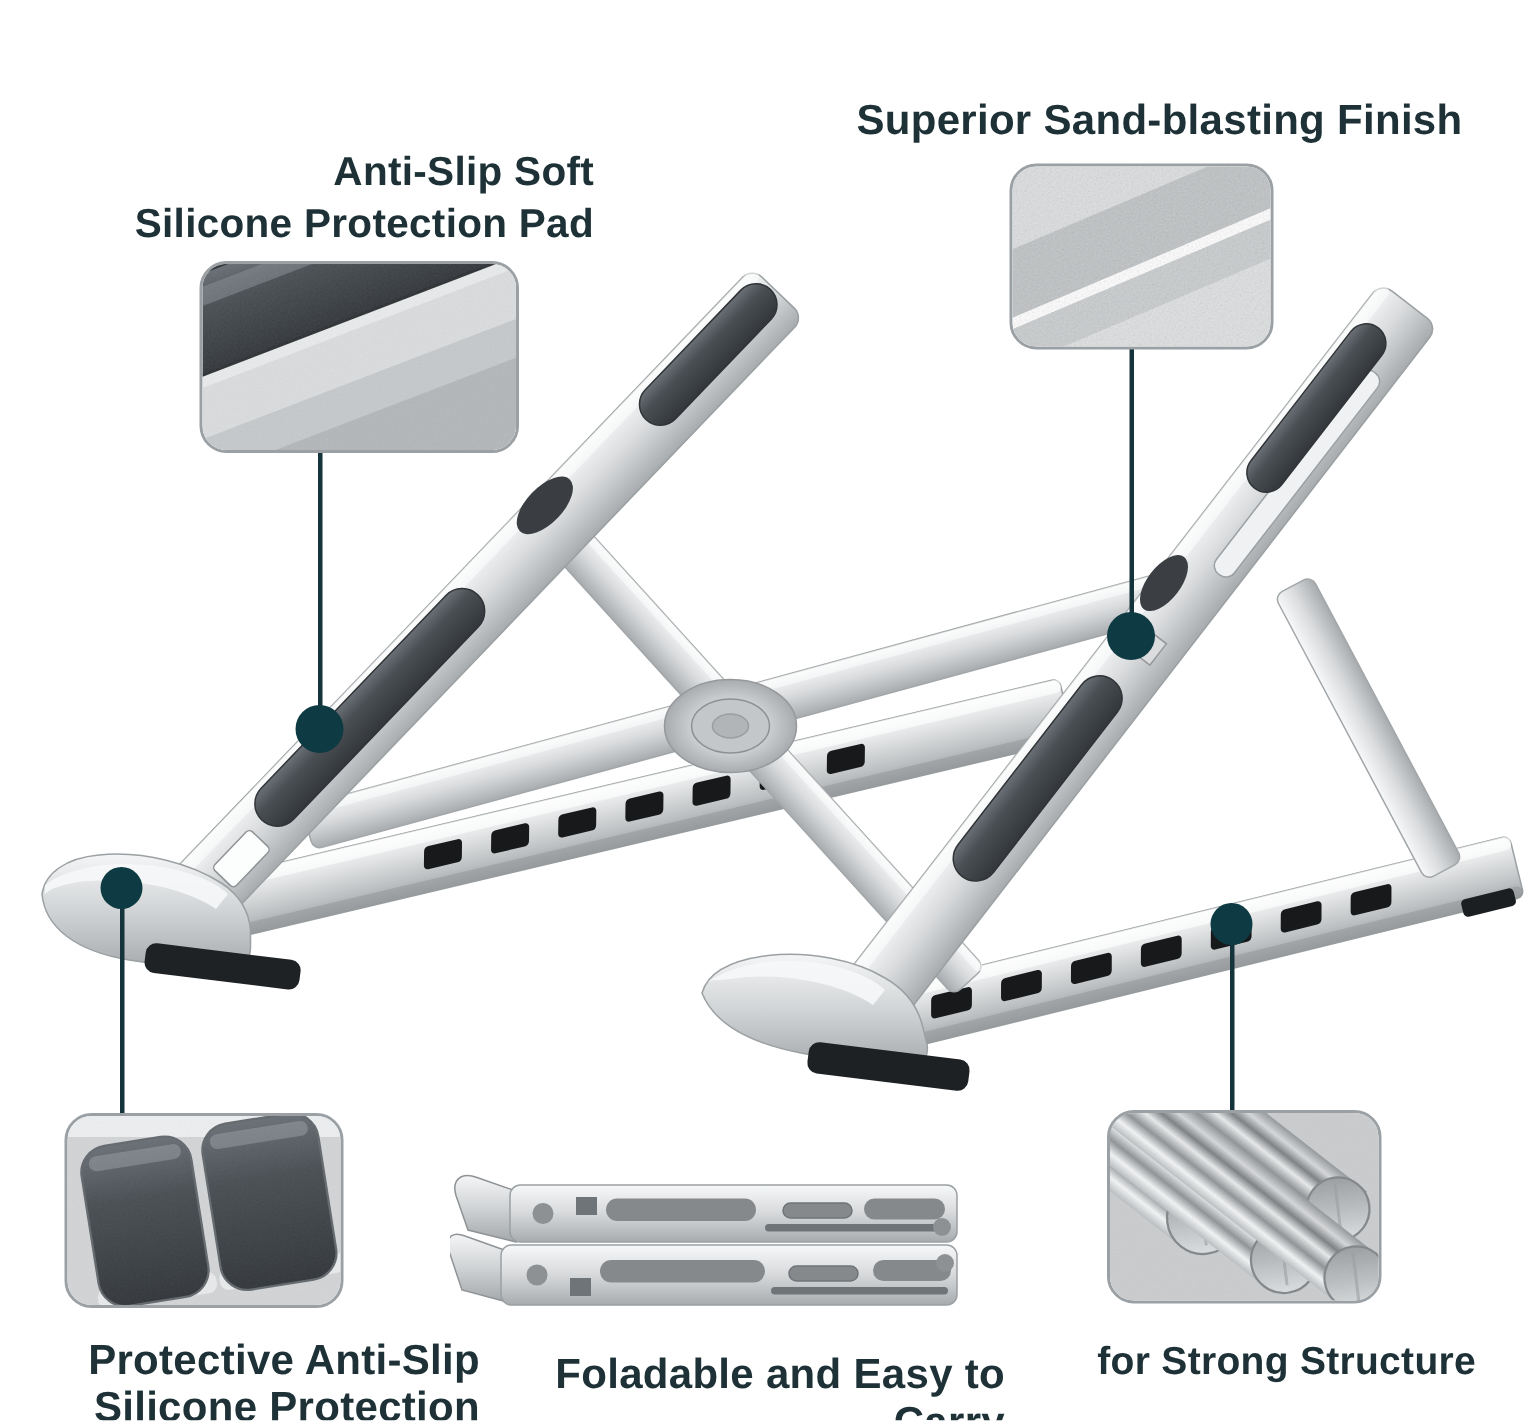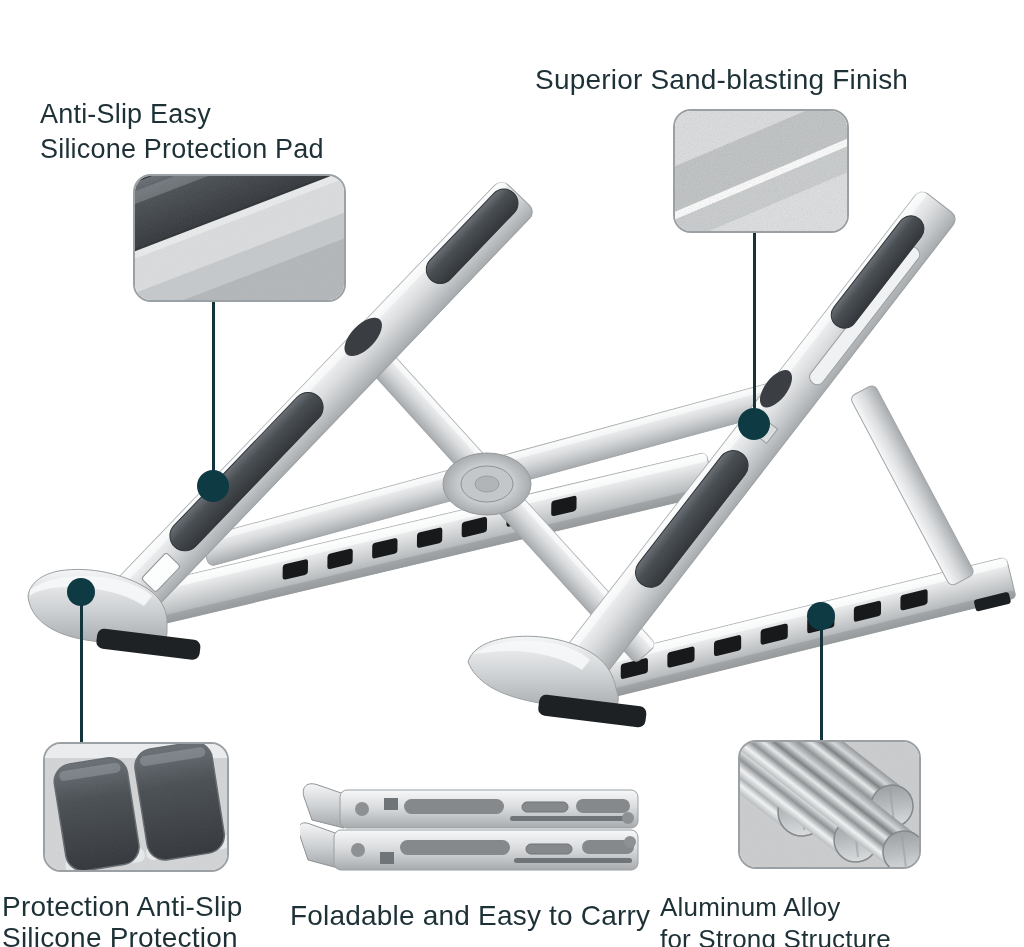--- a/index.html
+++ b/index.html
@@ -1,18 +1,18 @@
 <!DOCTYPE html>
 <html><head>
 <meta charset="utf-8">
 <style>
   html,body{margin:0;padding:0;background:#ffffff;}
   #stage{position:relative;width:1024px;height:947px;background:#ffffff;overflow:hidden;
          font-family:"Liberation Sans","DejaVu Sans",sans-serif;}
-  .label{position:absolute;color:#1d3137;font-weight:400;text-align:left;letter-spacing:.2px;}
+  .label{position:absolute;color:#1d3137;font-weight:700;text-align:right;letter-spacing:.2px;}
   .label .ln{display:block;}
   .lbl-tl{left:40px;top:97px;width:356px;font-size:27px;line-height:1.3;}
   .lbl-tr{left:535px;top:64px;width:440px;font-size:28px;}
   .lbl-bl{left:2px;top:891px;width:318px;font-size:28px;line-height:1.12;}
   .lbl-bc{left:290px;top:900px;width:380px;font-size:28px;}
   .lbl-br{left:660px;top:892px;width:324px;font-size:26px;line-height:1.22;}
   .cline{position:absolute;width:3px;background:#14333b;}
   .cdot{position:absolute;border-radius:50%;background:#0e3a43;}
   .inset{position:absolute;border:2px solid #9aa0a3;border-radius:18px;background:#fff;overflow:hidden;}
   .inset svg{display:block;width:100%;height:100%;}
@@ -265,35 +265,34 @@
           <rect x="-8" y="-21" width="200" height="42" fill="url(#gRod)"></rect>
           <circle cx="0" cy="0" r="21" fill="url(#gRodEnd)" stroke="#83878a" stroke-width="1.5"></circle>
           <line x1="-12" y1="-12" x2="12" y2="12" stroke="#9b9fa2" stroke-width="2" opacity="0.6"></line>
         </g>
       </g>
       <rect width="179" height="125" filter="url(#fGrain)" opacity="0.08"></rect>
     </svg>
   </div>
 
   <div class="label lbl-tl">
-    <span class="ln">Anti-Slip Easy</span>
+    <span class="ln">Anti-Slip Soft</span>
     <span class="ln">Silicone Protection Pad</span>
   </div>
 
   <div class="label lbl-tr">
     <span class="ln">Superior Sand-blasting Finish</span>
   </div>
 
   <div class="label lbl-bl">
-    <span class="ln">Protection Anti-Slip</span>
+    <span class="ln">Protective Anti-Slip</span>
     <span class="ln">Silicone Protection</span>
   </div>
 
   <div class="label lbl-bc">
     <span class="ln">Foladable and Easy to Carry</span>
   </div>
 
   <div class="label lbl-br">
-    <span class="ln">Aluminum Alloy</span>
     <span class="ln">for Strong Structure</span>
   </div>
 
 </div>
 
 </body></html>

